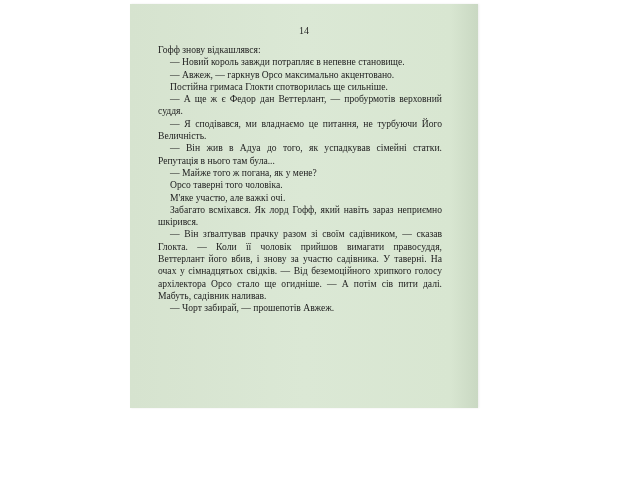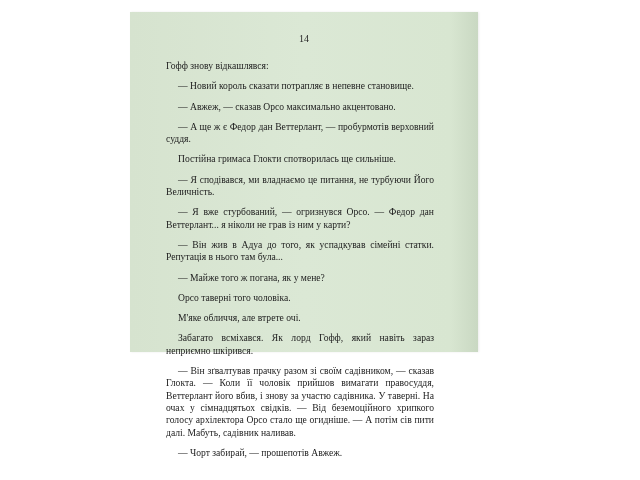--- a/index.html
+++ b/index.html
@@ -1,49 +1,48 @@
 <!DOCTYPE html>
 <html><head>
   <meta charset="utf-8">
   <style>
     html, body { margin: 0; padding: 0; }
     body {
       width: 640px; height: 480px; background: #ffffff; position: relative; overflow: hidden;
     }
     .page {
-      position: absolute; left: 130px; top: 12px; width: 348px; height: 340px;
+      position: absolute; left: 130px; top: 4px; width: 348px; height: 404px;
       background: linear-gradient(90deg, #d6e3cf 0%, #dbe8d5 50%, #d8e6d1 92%, #c9d8c2 100%);
       box-shadow: 1px 0 2px rgba(0,0,0,0.08);
     }
     .page-number {
       position: absolute; top: 21px; left: 0; width: 100%; text-align: center;
       font-family: "Liberation Serif", serif; font-size: 10px; color: #2a2a2a;
     }
     .text {
       position: absolute; left: 28px; top: 40px; width: 284px;
       font-family: "Liberation Serif", serif; font-size: 9.6px; line-height: 12.3px;
       color: #222; text-align: justify;
     }
-    .text p { margin: 8px; text-indent: 12px; }
+    .text p { margin: 0; text-indent: 12px; }
     .text p.noindent { text-indent: 0; }
   </style>
 </head>
 <body>
 
 <div class="page">
   <div class="page-number">14</div>
   <div class="text">
     <p class="noindent">Гофф знову відкашлявся:</p>
-    <p>— Новий король сказати потрапляє в непевне становище.</p>
-    <p>— Авжеж, — сказав Орсо максимально акцентовано.</p>
+    <p>— Новий король завжди потрапляє в непевне становище.</p>
+    <p>— Авжеж, — гаркнув Орсо максимально акцентовано.</p>
+    <p>Постійна гримаса Глокти спотворилась ще сильніше.</p>
     <p>— А ще ж є Федор дан Веттерлант, — пробурмотів верховний суддя.</p>
-    <p>Постійна гримаса Глокти спотворилась ще сильніше.</p>
     <p>— Я сподівався, ми владнаємо це питання, не турбуючи Його Величність.</p>
-    <p>— Я вже стурбований, — огризнувся Орсо. — Федор дан Веттерлант... я ніколи не грав із ним у карти?</p>
     <p>— Він жив в Адуа до того, як успадкував сімейні статки. Репутація в нього там була...</p>
     <p>— Майже того ж погана, як у мене?</p>
     <p>Орсо таверні того чоловіка.</p>
-    <p>М'яке обличчя, але втрете очі.</p>
+    <p>М'яке участю, але важкі очі.</p>
     <p>Забагато всміхався. Як лорд Гофф, який навіть зараз неприємно шкірився.</p>
     <p>— Він зґвалтував прачку разом зі своїм садівником, — сказав Глокта. — Коли її чоловік прийшов вимагати правосуддя, Веттерлант його вбив, і знову за участю садівника. У таверні. На очах у сімнадцятьох свідків. — Від беземоційного хрипкого голосу архілектора Орсо стало ще огидніше. — А потім сів пити далі. Мабуть, садівник наливав.</p>
     <p>— Чорт забирай, — прошепотів Авжеж.</p>
   </div>
 </div>
 
 </body></html>

